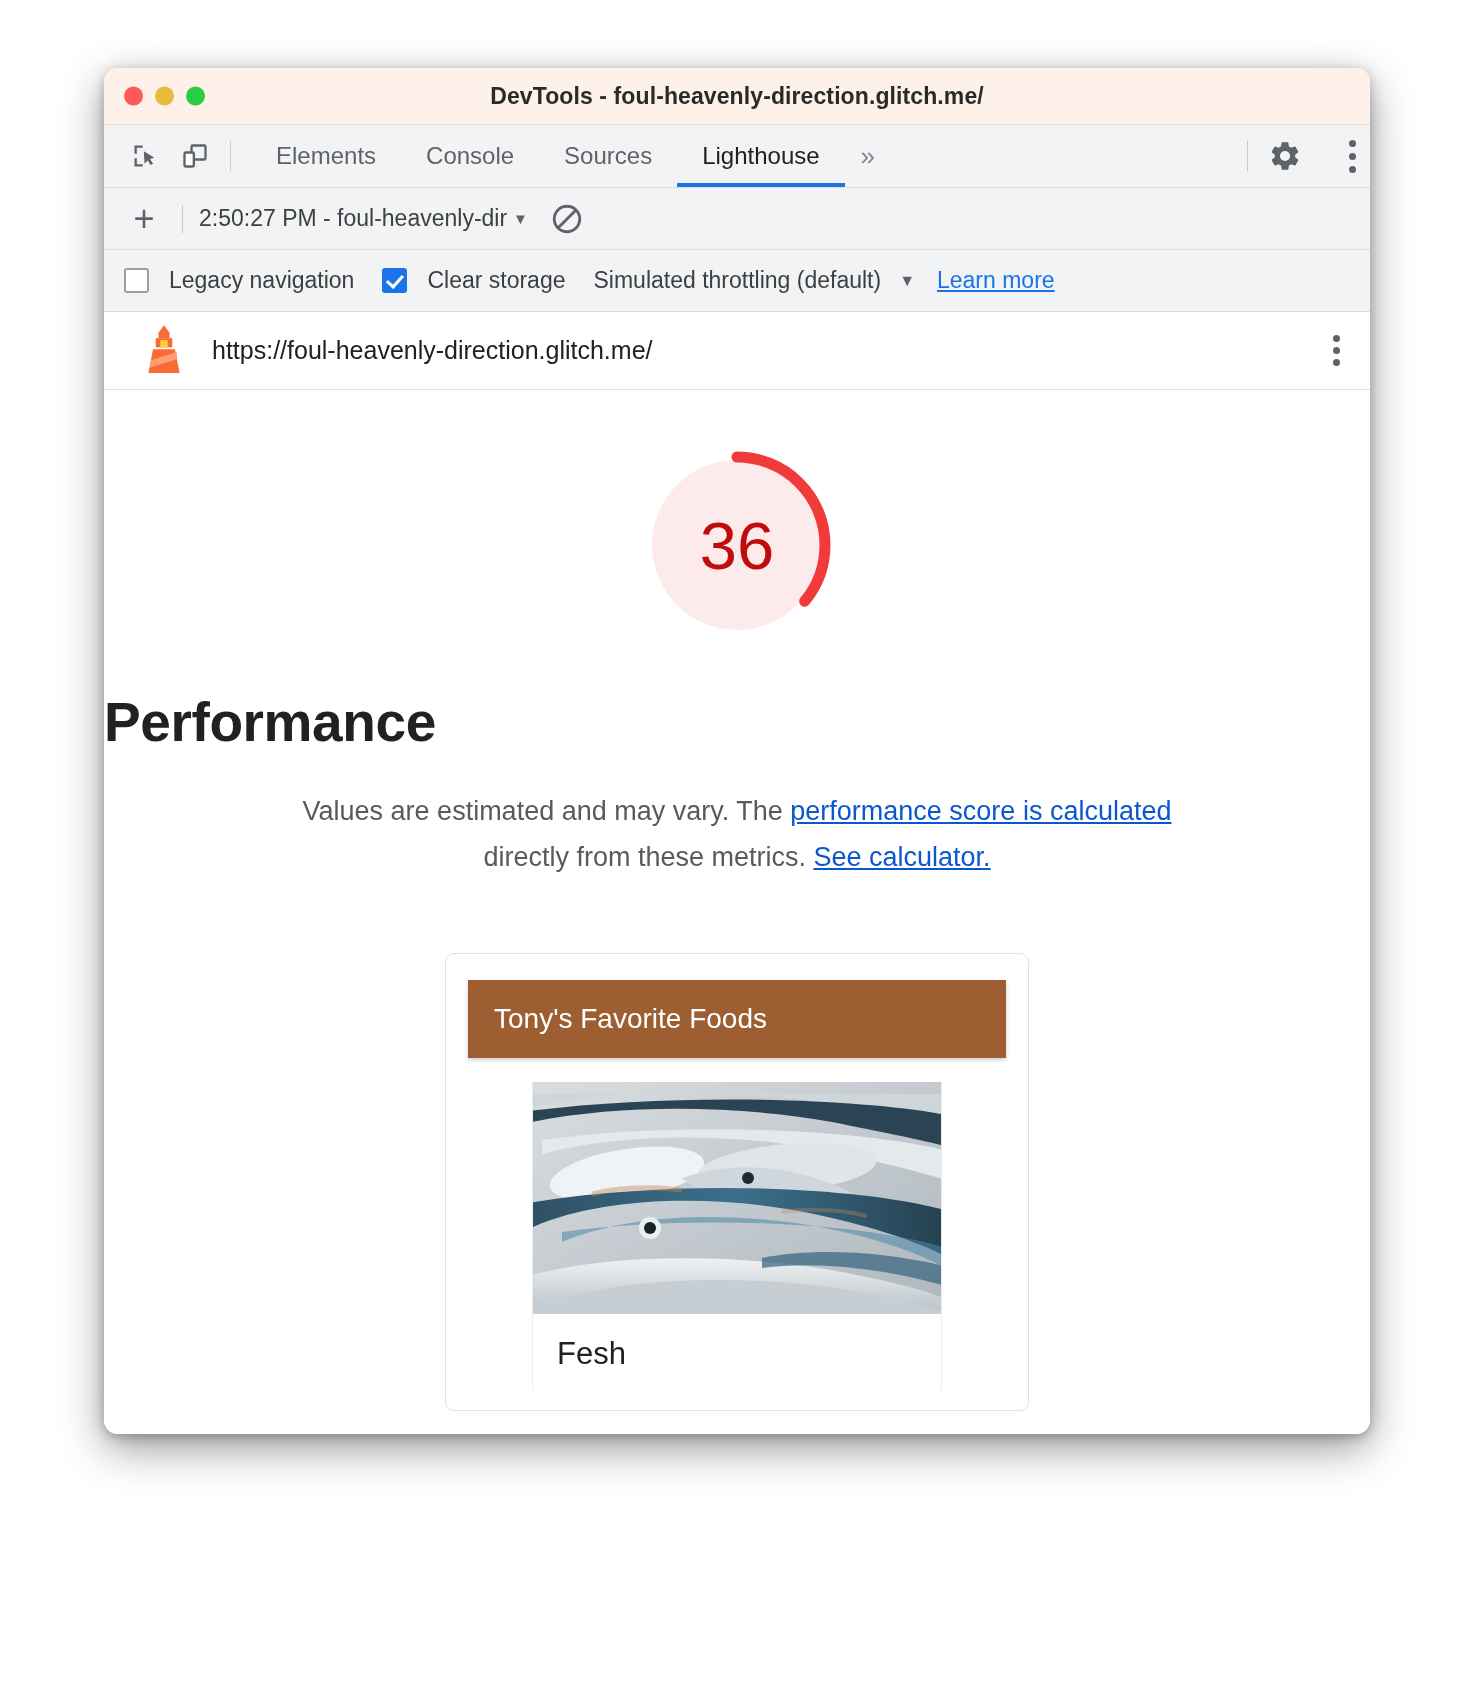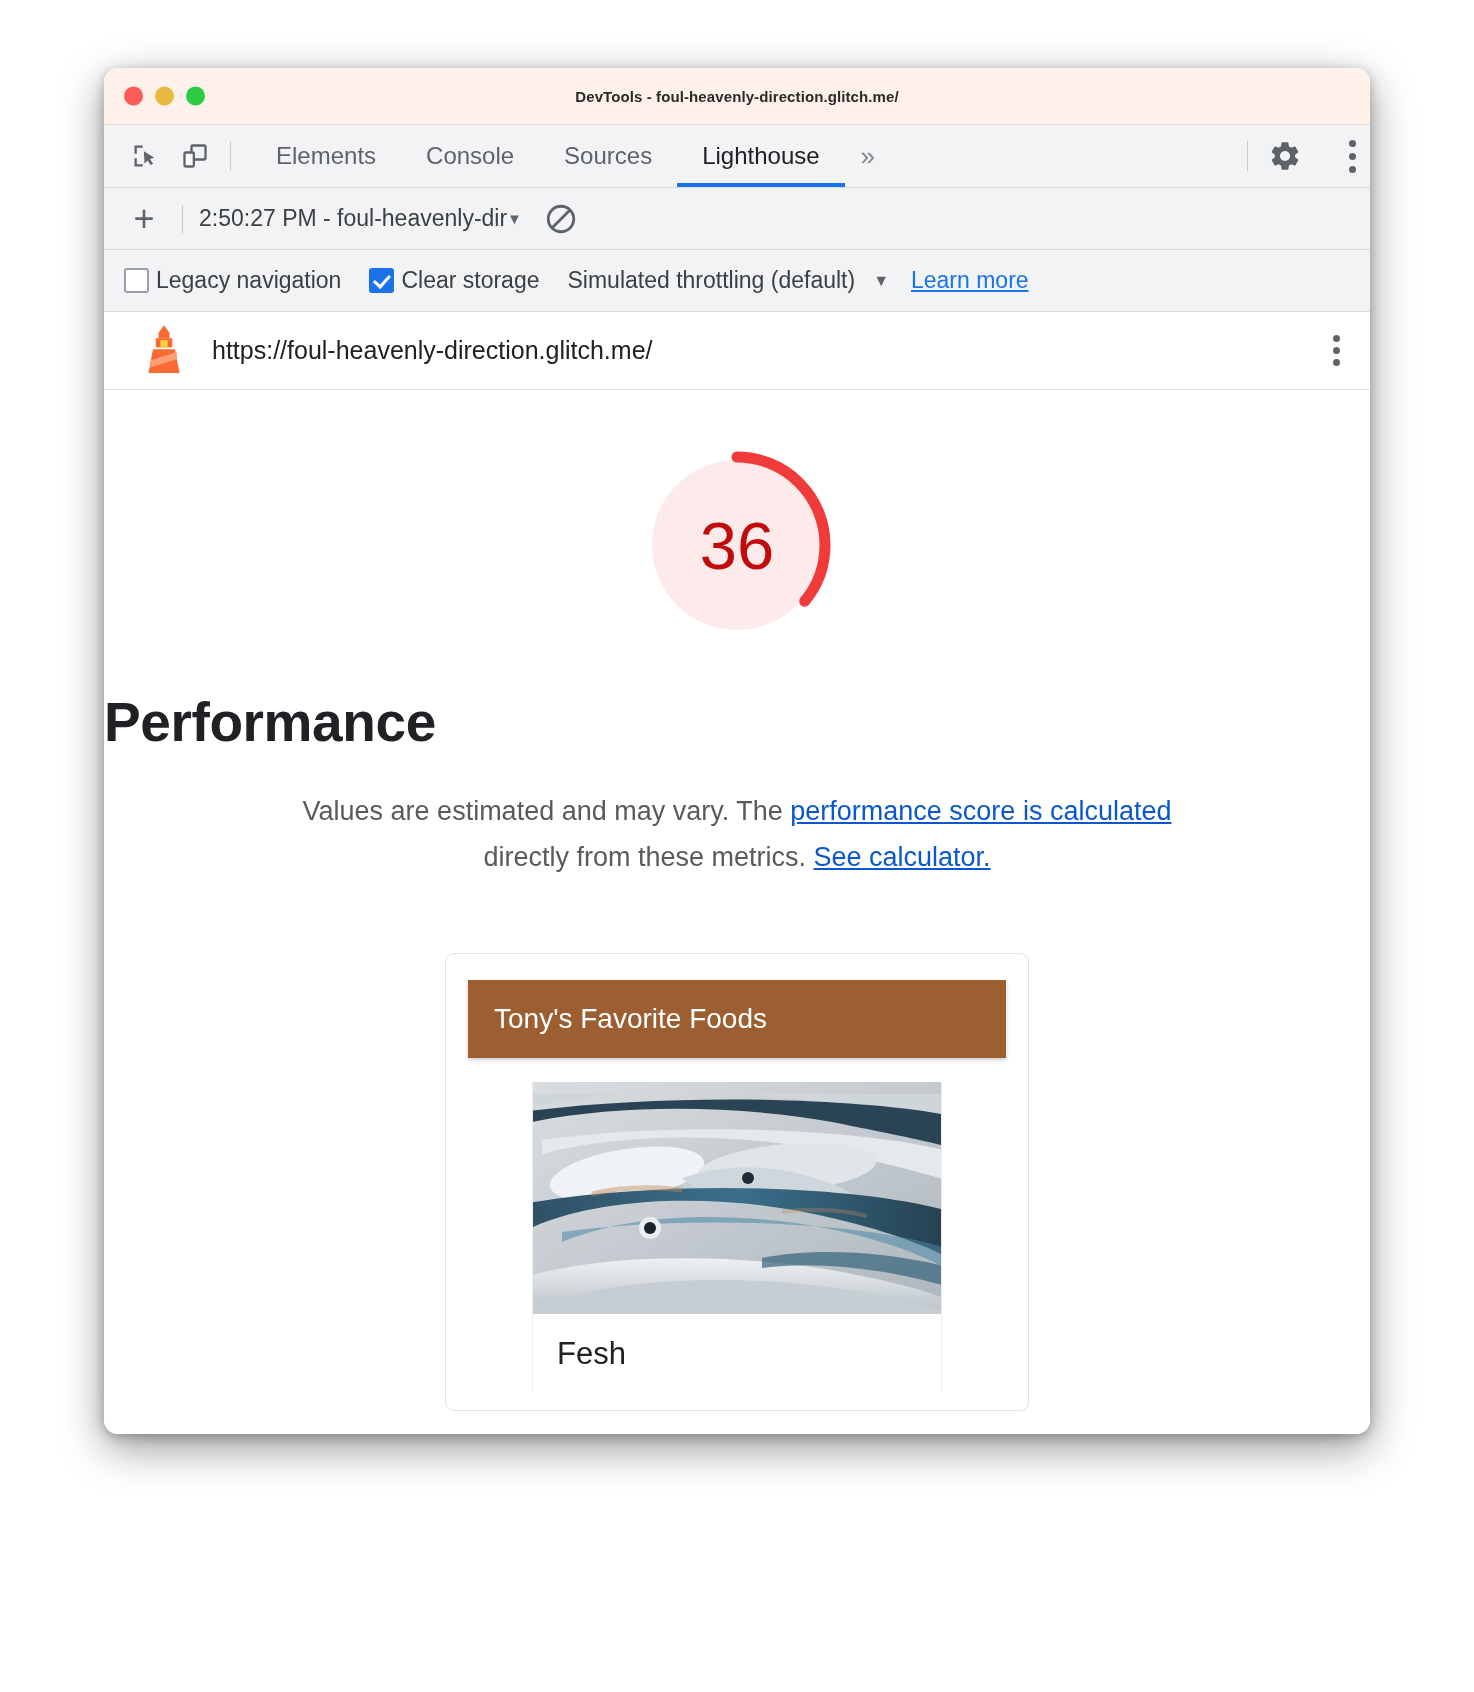--- a/index.html
+++ b/index.html
@@ -40,21 +40,21 @@
     position: absolute; left: 20px; top: 50%;
     transform: translateY(-50%);
     display: flex; gap: 12px; align-items: center;
   }
   .dot { width: 19px; height: 19px; border-radius: 50%; }
   .dot.red { background: #fc5b57; }
   .dot.yellow { background: #e6bb3f; }
   .dot.green { background: #2dcb43; }
   .title-text {
     width: 100%; text-align: center;
-    font-size: 15px; font-weight: bold; color: #2a2a2a;
+    font-size: 23px; font-weight: bold; color: #2a2a2a;
     letter-spacing: 0.1px;
   }
 
   
   .tabbar {
     height: 63px;
     background: #f2f3f4;
     border-bottom: 1px solid #dadcdf;
     display: flex; align-items: stretch;
     padding: 0 14px 0 18px;
@@ -95,42 +95,42 @@
     padding: 0 18px;
   }
   .plus-btn {
     width: 44px; height: 44px;
     display: flex; align-items: center; justify-content: center;
     font-size: 36px; color: #5f6368; font-weight: 300;
     line-height: 1;
   }
   .tool-div { width: 1px; height: 28px; background: #c5c8cb; margin: 0 16px; }
   .run-select {
-    display: flex; align-items: center; gap: 0;
+    display: flex; align-items: center; gap: 6px;
     max-width: 420px;
   }
   .run-label {
     font-size: 23px; color: #3c4043;
     white-space: nowrap; overflow: hidden;
     max-width: 370px;
     display: block;
   }
   .caret { font-size: 15px; color: #5f6368; }
   .clear-btn { margin-left: 22px; display: flex; align-items: center; }
 
   
   .lh-settings {
     height: 62px;
     background: #f2f3f4;
     border-bottom: 1px solid #dadcdf;
     display: flex; align-items: center;
     padding: 0 20px;
     font-size: 23px; color: #3c4043;
   }
-  .check-item { display: flex; align-items: center; gap: 7px; margin-right: 28px; }
+  .check-item { display: flex; align-items: center; gap: 20px; margin-right: 28px; }
   .cbox {
     width: 25px; height: 25px; border-radius: 3px;
     border: 2px solid #9aa0a6; background: #fff;
     display: flex; align-items: center; justify-content: center;
   }
   .cbox.checked {
     background: #1a73e8; border-color: #1a73e8;
   }
   .cbox.checked::after {
     content: ""; width: 7px; height: 13px;

